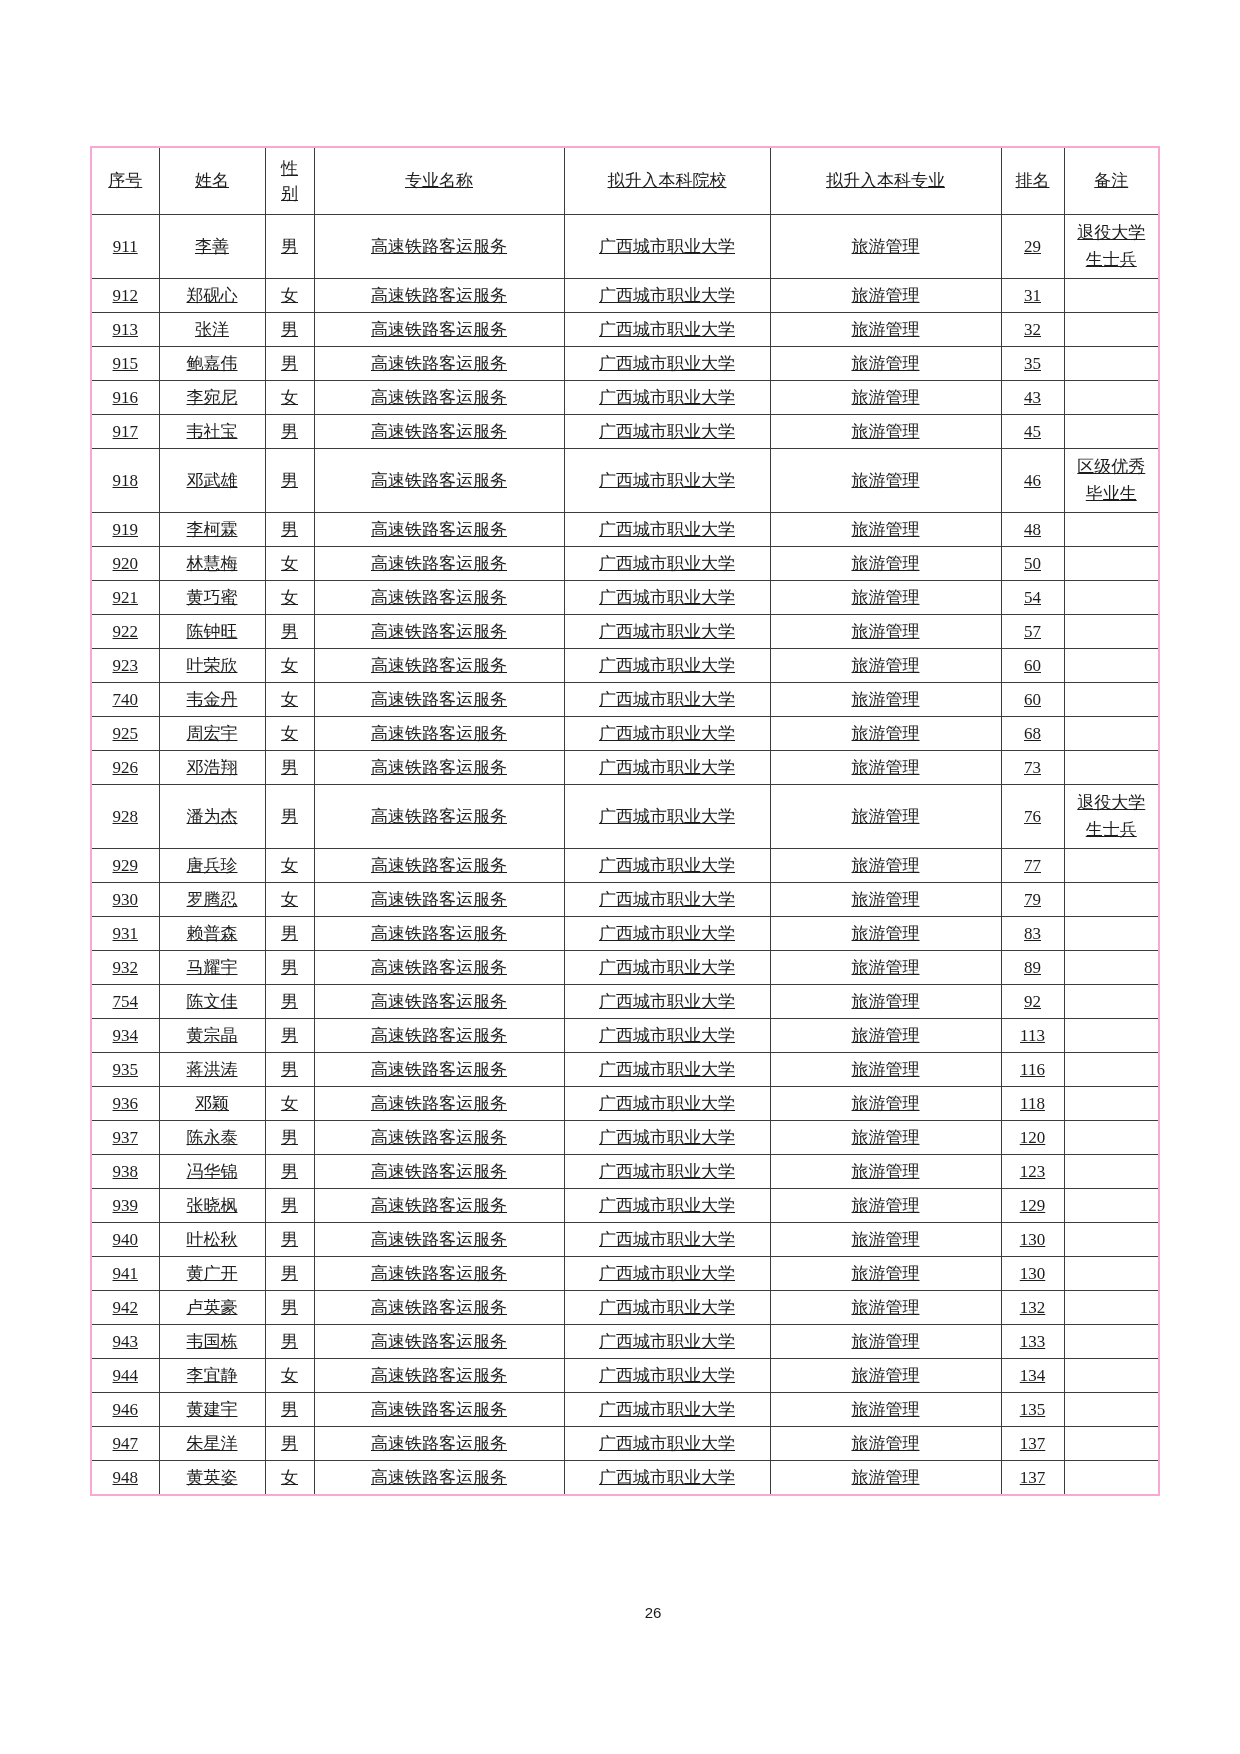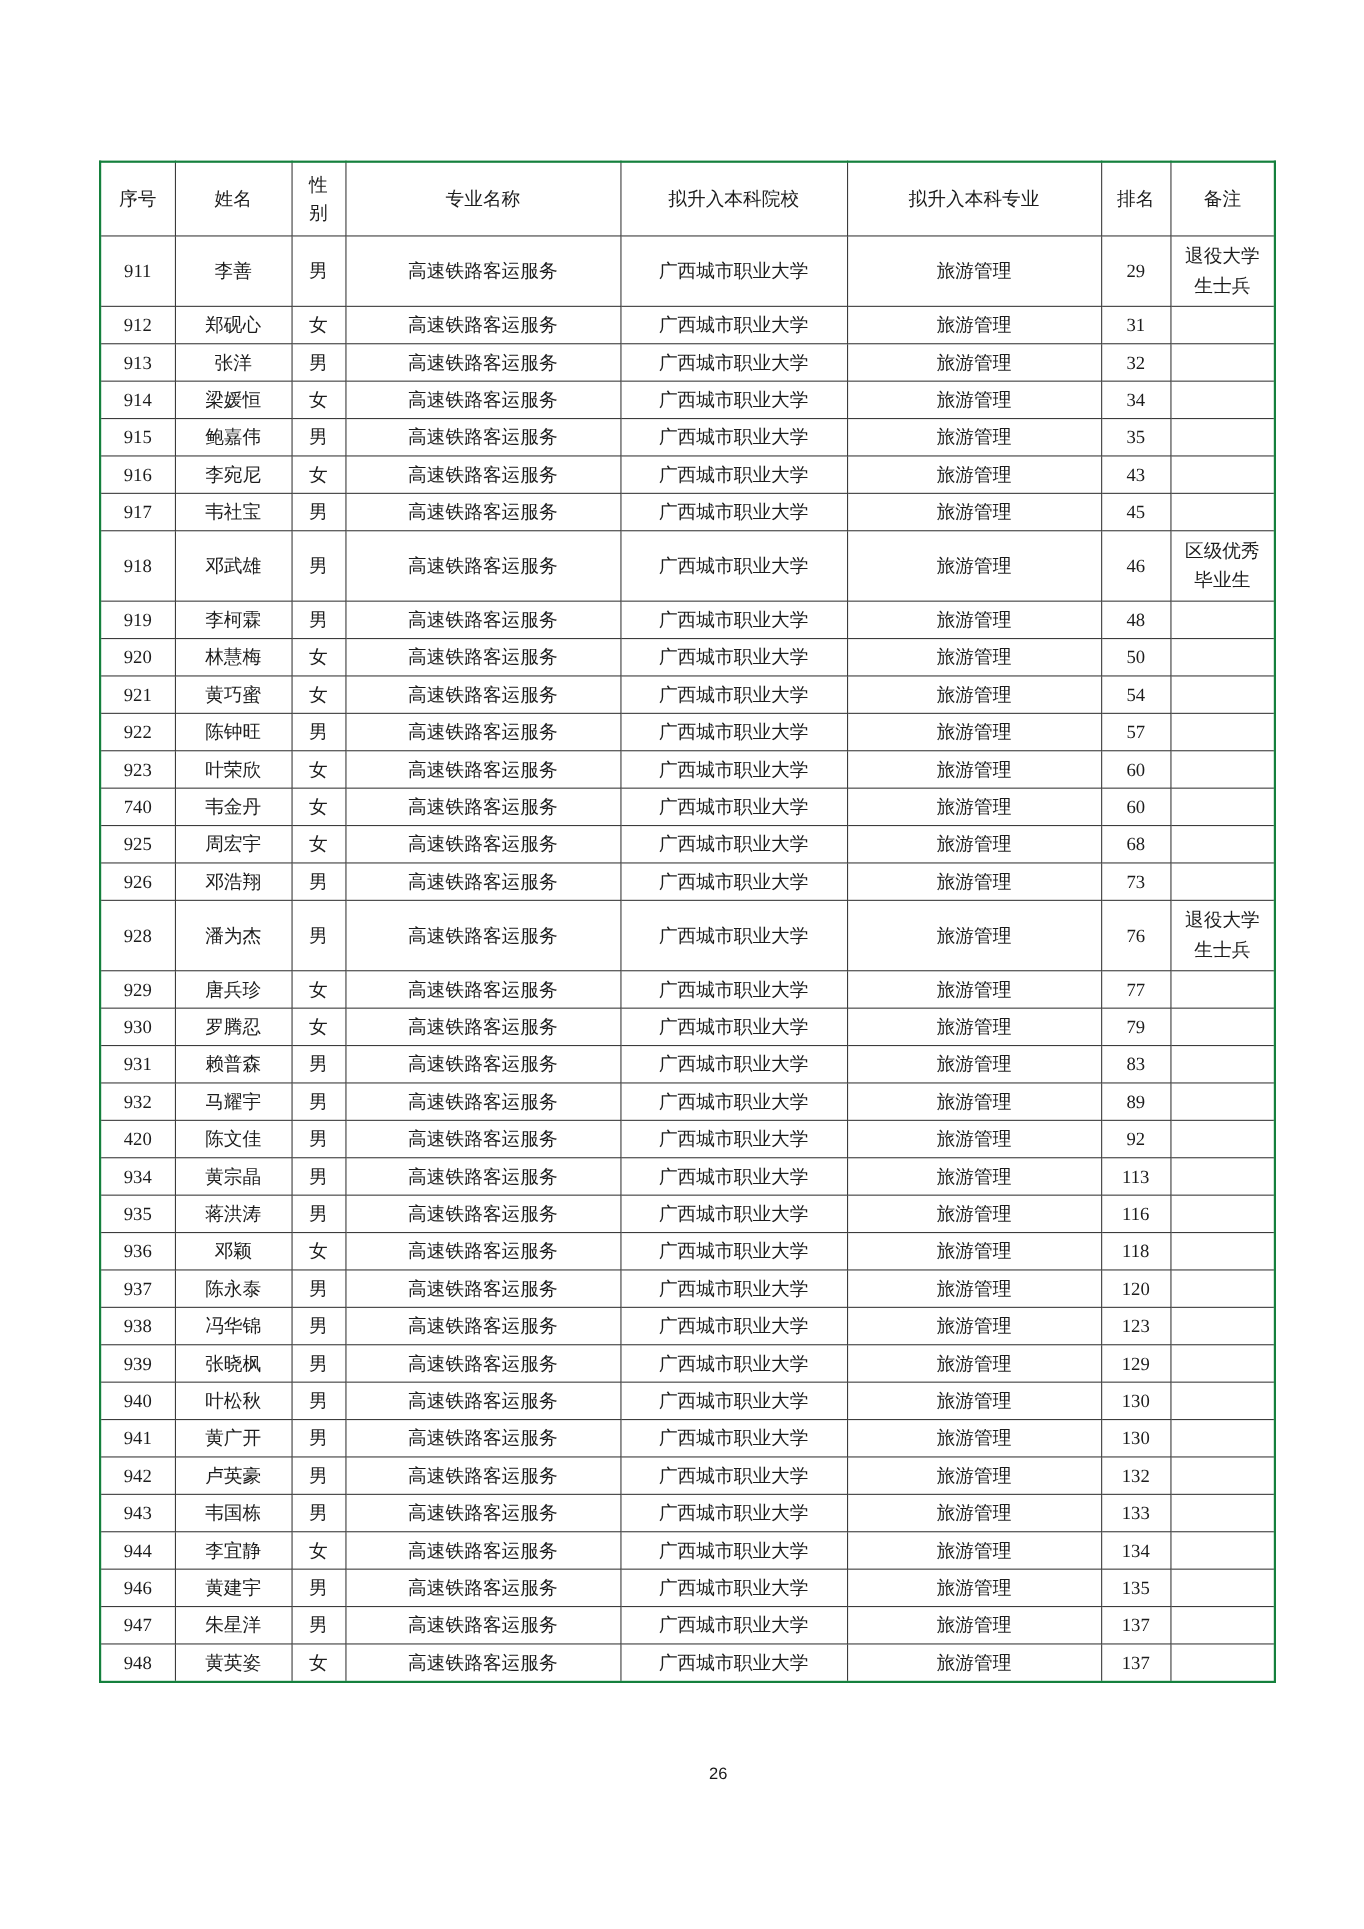--- a/index.html
+++ b/index.html
@@ -26,21 +26,21 @@
   }
   .doc-table th, .doc-table td {
     border: 1px solid #3c3c3c;
     text-align: center;
     vertical-align: middle;
     padding: 0 2px;
     overflow: hidden;
     line-height: 1.5;
     font-weight: normal;
   }
-  .doc-table { border: 2px solid #15803d; }
+  .doc-table { border: 2px solid #f9a8d4; text-decoration: underline; }
   .doc-table thead th { height: 66px; }
   .doc-table th.th-gender { padding: 0 10px; }
   .doc-table tbody tr { height: 34px; }
   .doc-table tbody tr.tall { height: 64px; }
   .doc-table td.cell-remark { padding: 0 10px; line-height: 1.55; }
   .page-number {
     position: absolute;
     left: 0;
     top: 1604px;
     width: 1240px;
@@ -102,30 +102,20 @@
     <td>913</td>
     <td>张洋</td>
     <td>男</td>
     <td>高速铁路客运服务</td>
     <td>广西城市职业大学</td>
     <td>旅游管理</td>
     <td>32</td>
     <td class="cell-remark"></td>
   </tr>
       <tr>
-    <td>914</td>
-    <td>梁媛恒</td>
-    <td>女</td>
-    <td>高速铁路客运服务</td>
-    <td>广西城市职业大学</td>
-    <td>旅游管理</td>
-    <td>34</td>
-    <td class="cell-remark"></td>
-  </tr>
-      <tr>
     <td>915</td>
     <td>鲍嘉伟</td>
     <td>男</td>
     <td>高速铁路客运服务</td>
     <td>广西城市职业大学</td>
     <td>旅游管理</td>
     <td>35</td>
     <td class="cell-remark"></td>
   </tr>
       <tr>
@@ -282,21 +272,21 @@
     <td>932</td>
     <td>马耀宇</td>
     <td>男</td>
     <td>高速铁路客运服务</td>
     <td>广西城市职业大学</td>
     <td>旅游管理</td>
     <td>89</td>
     <td class="cell-remark"></td>
   </tr>
       <tr>
-    <td>420</td>
+    <td>754</td>
     <td>陈文佳</td>
     <td>男</td>
     <td>高速铁路客运服务</td>
     <td>广西城市职业大学</td>
     <td>旅游管理</td>
     <td>92</td>
     <td class="cell-remark"></td>
   </tr>
       <tr>
     <td>934</td>

